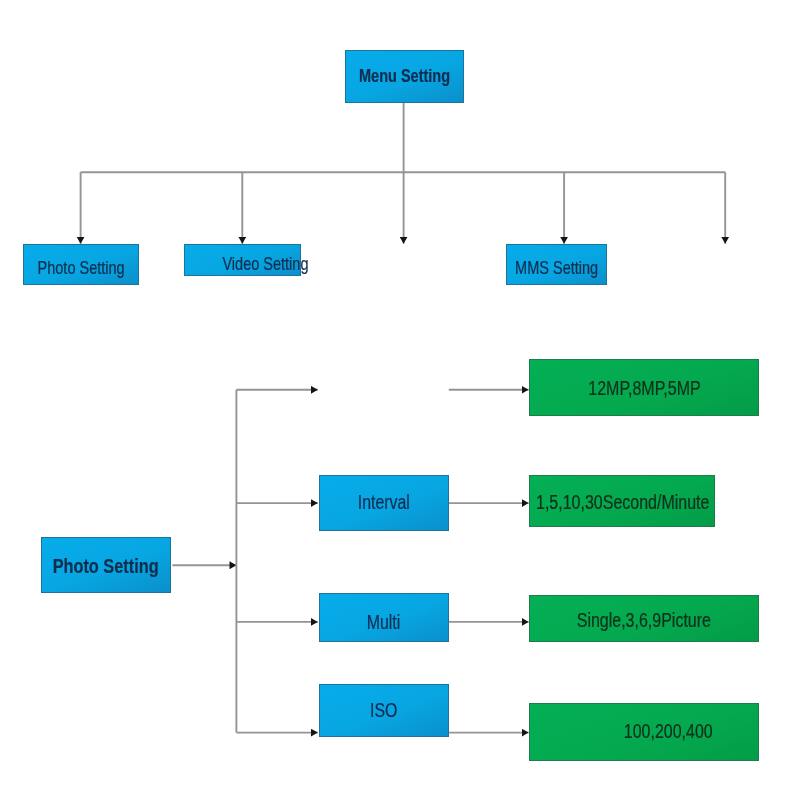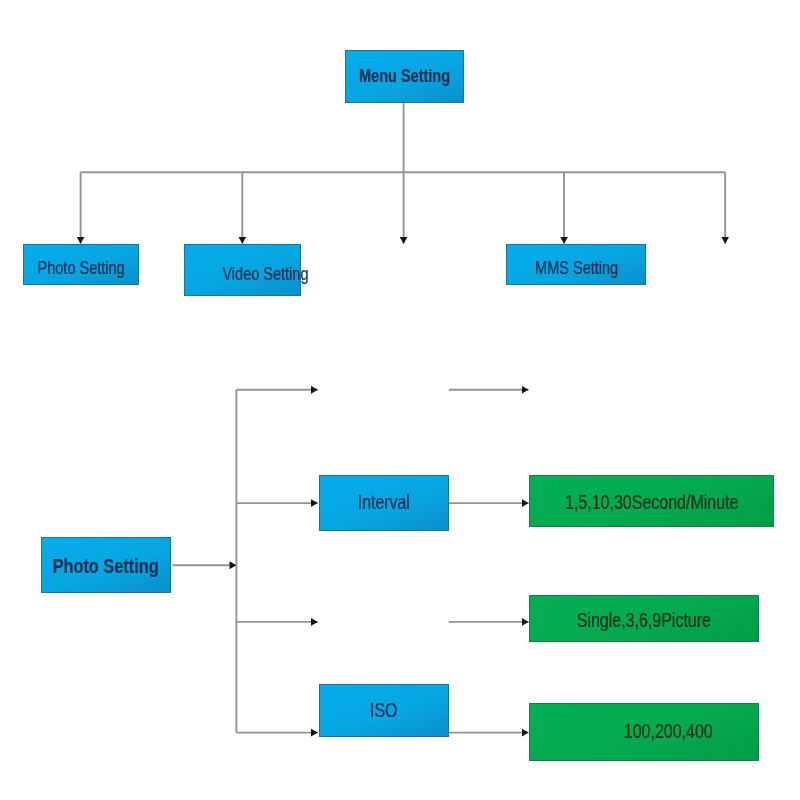--- a/index.html
+++ b/index.html
@@ -53,39 +53,45 @@
     </g>
   </svg>
 
   <div class="node blue lvl1" style="left:345px;top:49.7px;width:118.6px;height:53.2px;">
       <span>Menu Setting</span>
     </div>
 
   <div class="node blue lvl2" style="left:23px;top:243.6px;width:116px;height:41.5px;">
       <span>Photo Setting</span>
     </div>
-  <div class="node blue lvl2" style="left:184px;top:243.6px;width:116.5px;height:52px;padding-left:46px;">
+  <div class="node blue lvl2" style="left:184px;top:243.6px;width:116.5px;height:32px;padding-left:46px;">
       <span>Video Setting</span>
     </div>
-  <div class="node blue lvl2" style="left:506.4px;top:243.6px;width:140px;height:41.5px;">
+  <div class="node blue lvl2" style="left:506.4px;top:243.6px;width:101px;height:41.5px;">
       <span>MMS Setting</span>
     </div>
 
   <div class="node blue ps" style="left:40.6px;top:536.8px;width:130.8px;height:56px;">
       <span>Photo Setting</span>
     </div>
 
   <div class="node blue opt" style="left:318.8px;top:474.5px;width:130px;height:56.7px;--dy:0.4px;">
       <span>Interval</span>
     </div>
+  <div class="node blue opt" style="left:318.8px;top:593.4px;width:130px;height:48.2px;--dy:4.8px;">
+      <span>Multi</span>
+    </div>
   <div class="node blue opt" style="left:318.8px;top:684px;width:130px;height:53px;--dy:0.2px;">
       <span>ISO</span>
     </div>
 
-  <div class="node green val" style="left:529.4px;top:474.7px;width:245px;height:52.8px;--dy:2px;">
+  <div class="node green val" style="left:529.4px;top:359.4px;width:229.6px;height:56.6px;--dy:0.9px;">
+      <span>12MP,8MP,5MP</span>
+    </div>
+  <div class="node green val" style="left:529.4px;top:474.7px;width:186px;height:52.8px;--dy:2px;">
       <span>1,5,10,30Second/Minute</span>
     </div>
   <div class="node green val" style="left:529.4px;top:594.5px;width:229.6px;height:47.3px;--dy:2.9px;">
       <span>Single,3,6,9Picture</span>
     </div>
   <div class="node green val" style="left:529.4px;top:703px;width:229.6px;height:57.7px;padding-left:48px;--dy:-0.5px;">
       <span>100,200,400</span>
     </div>
 
 </div>

